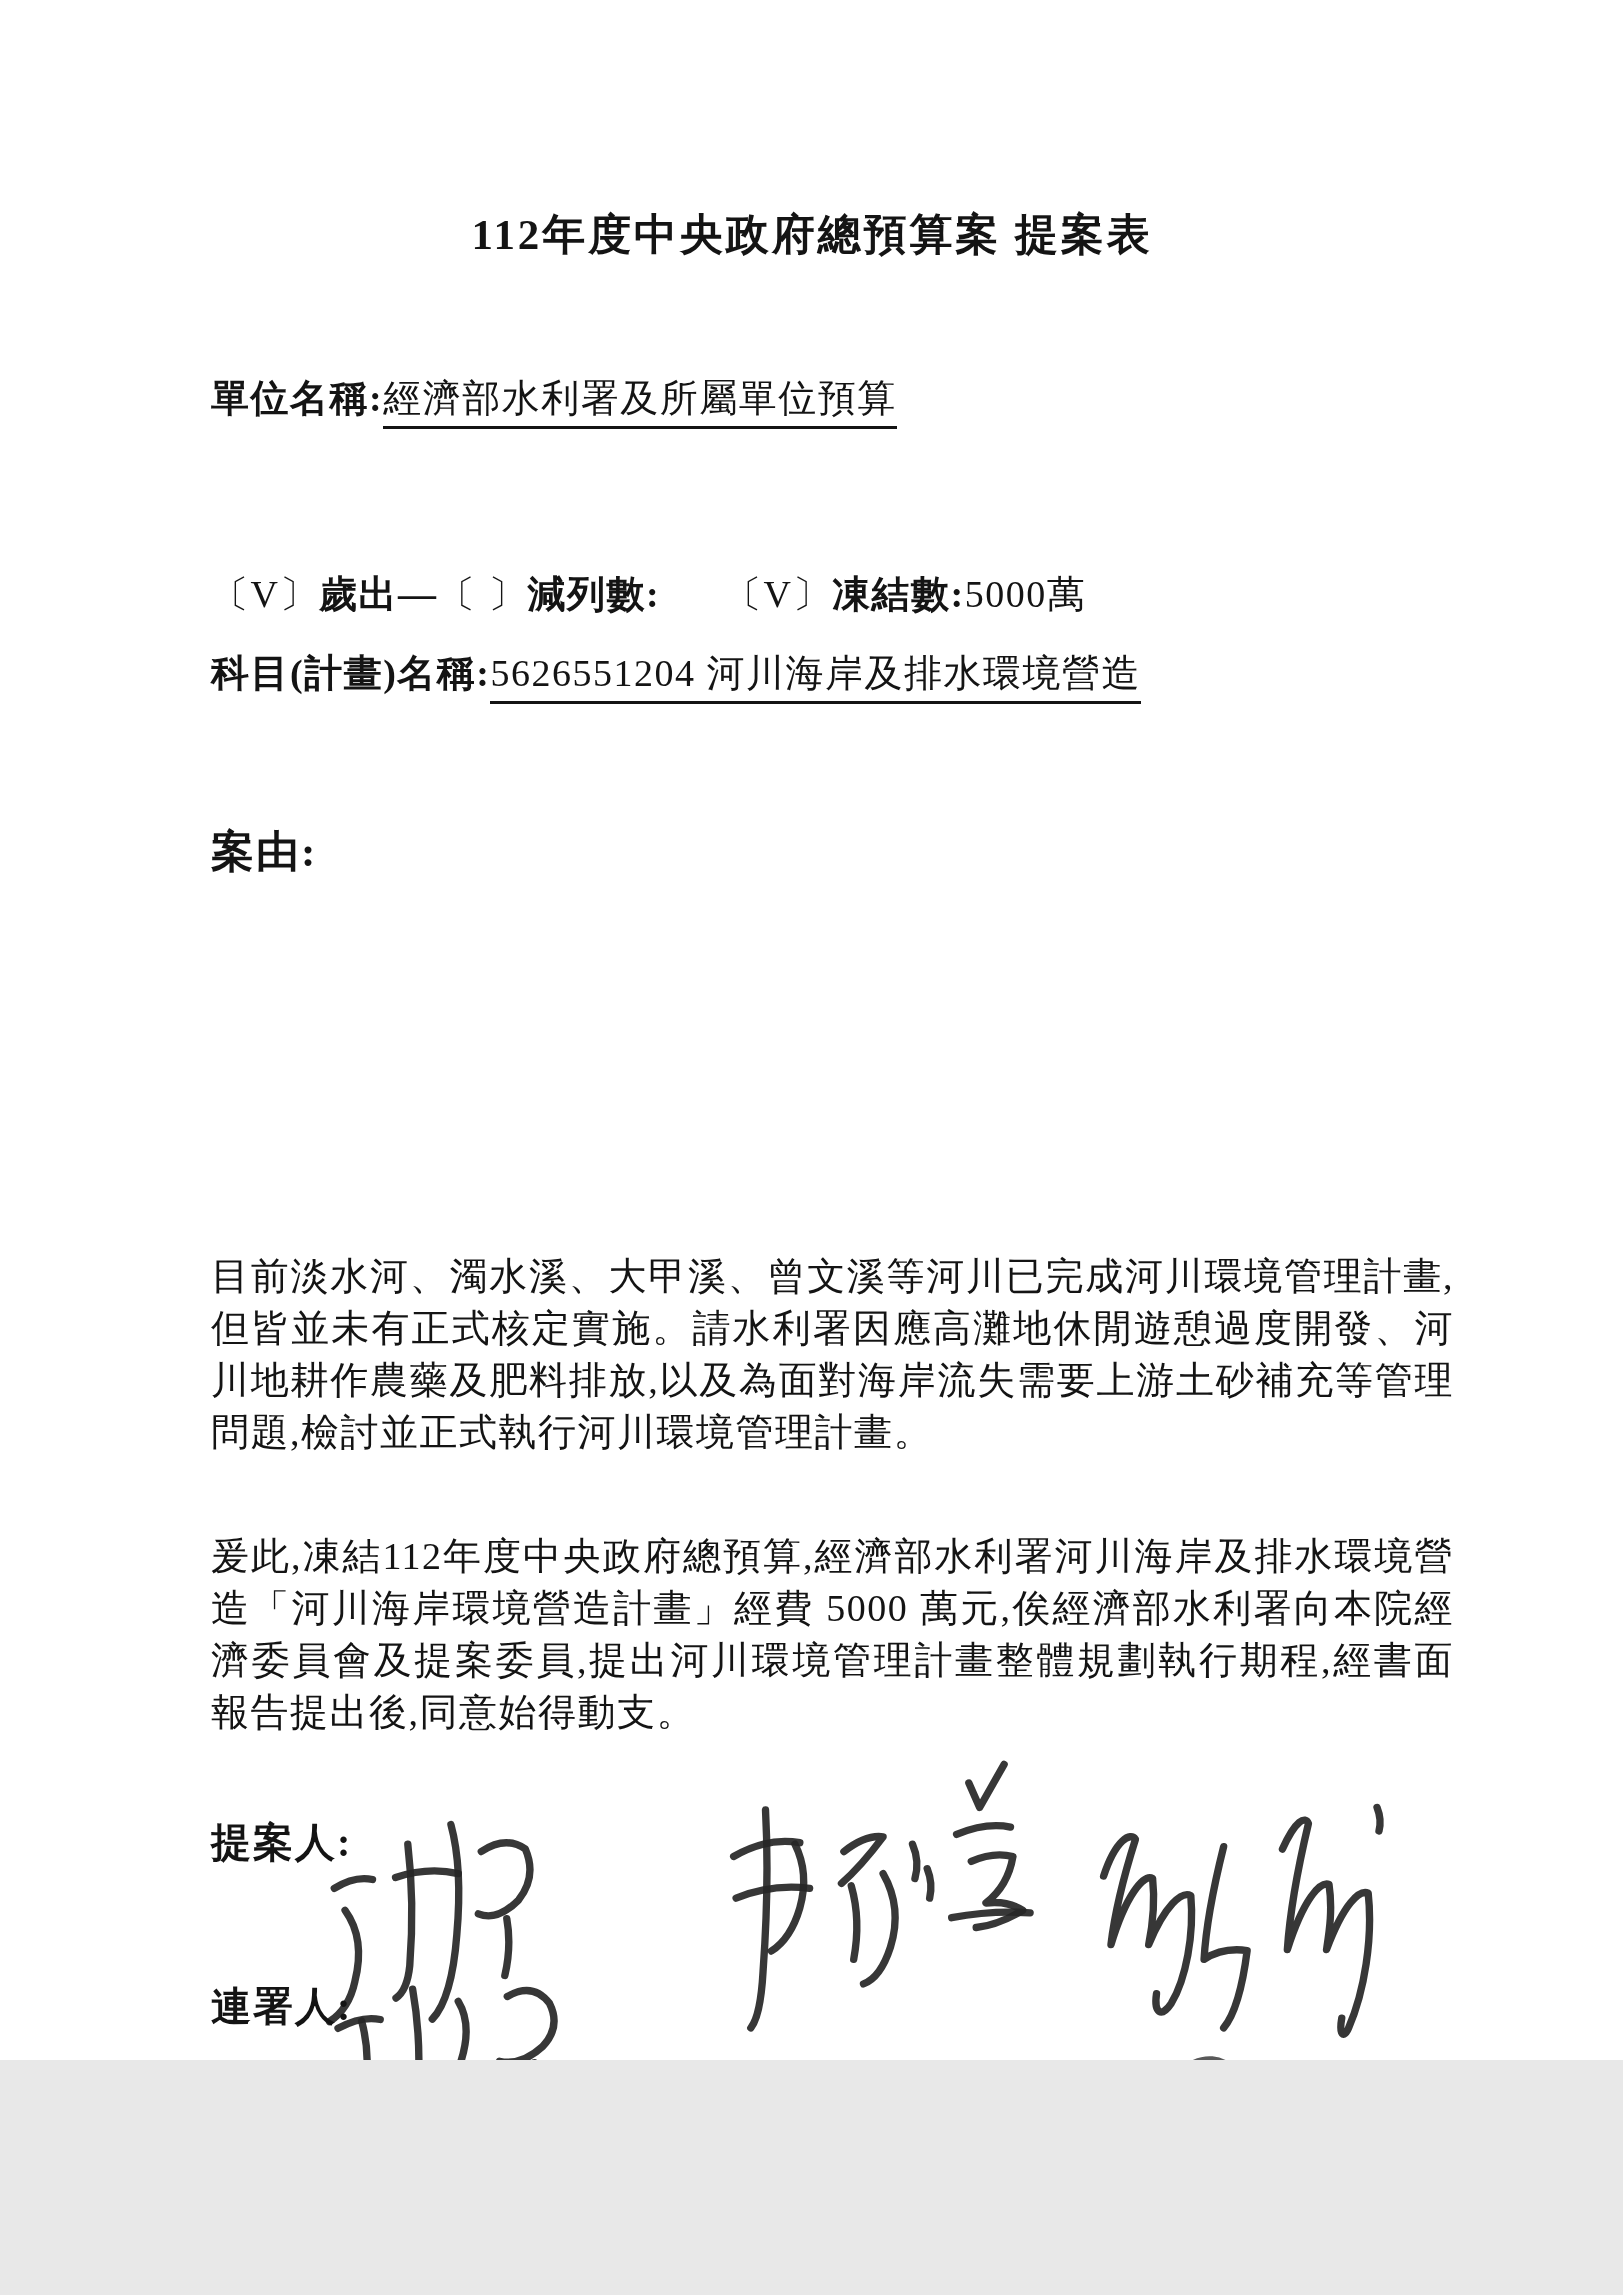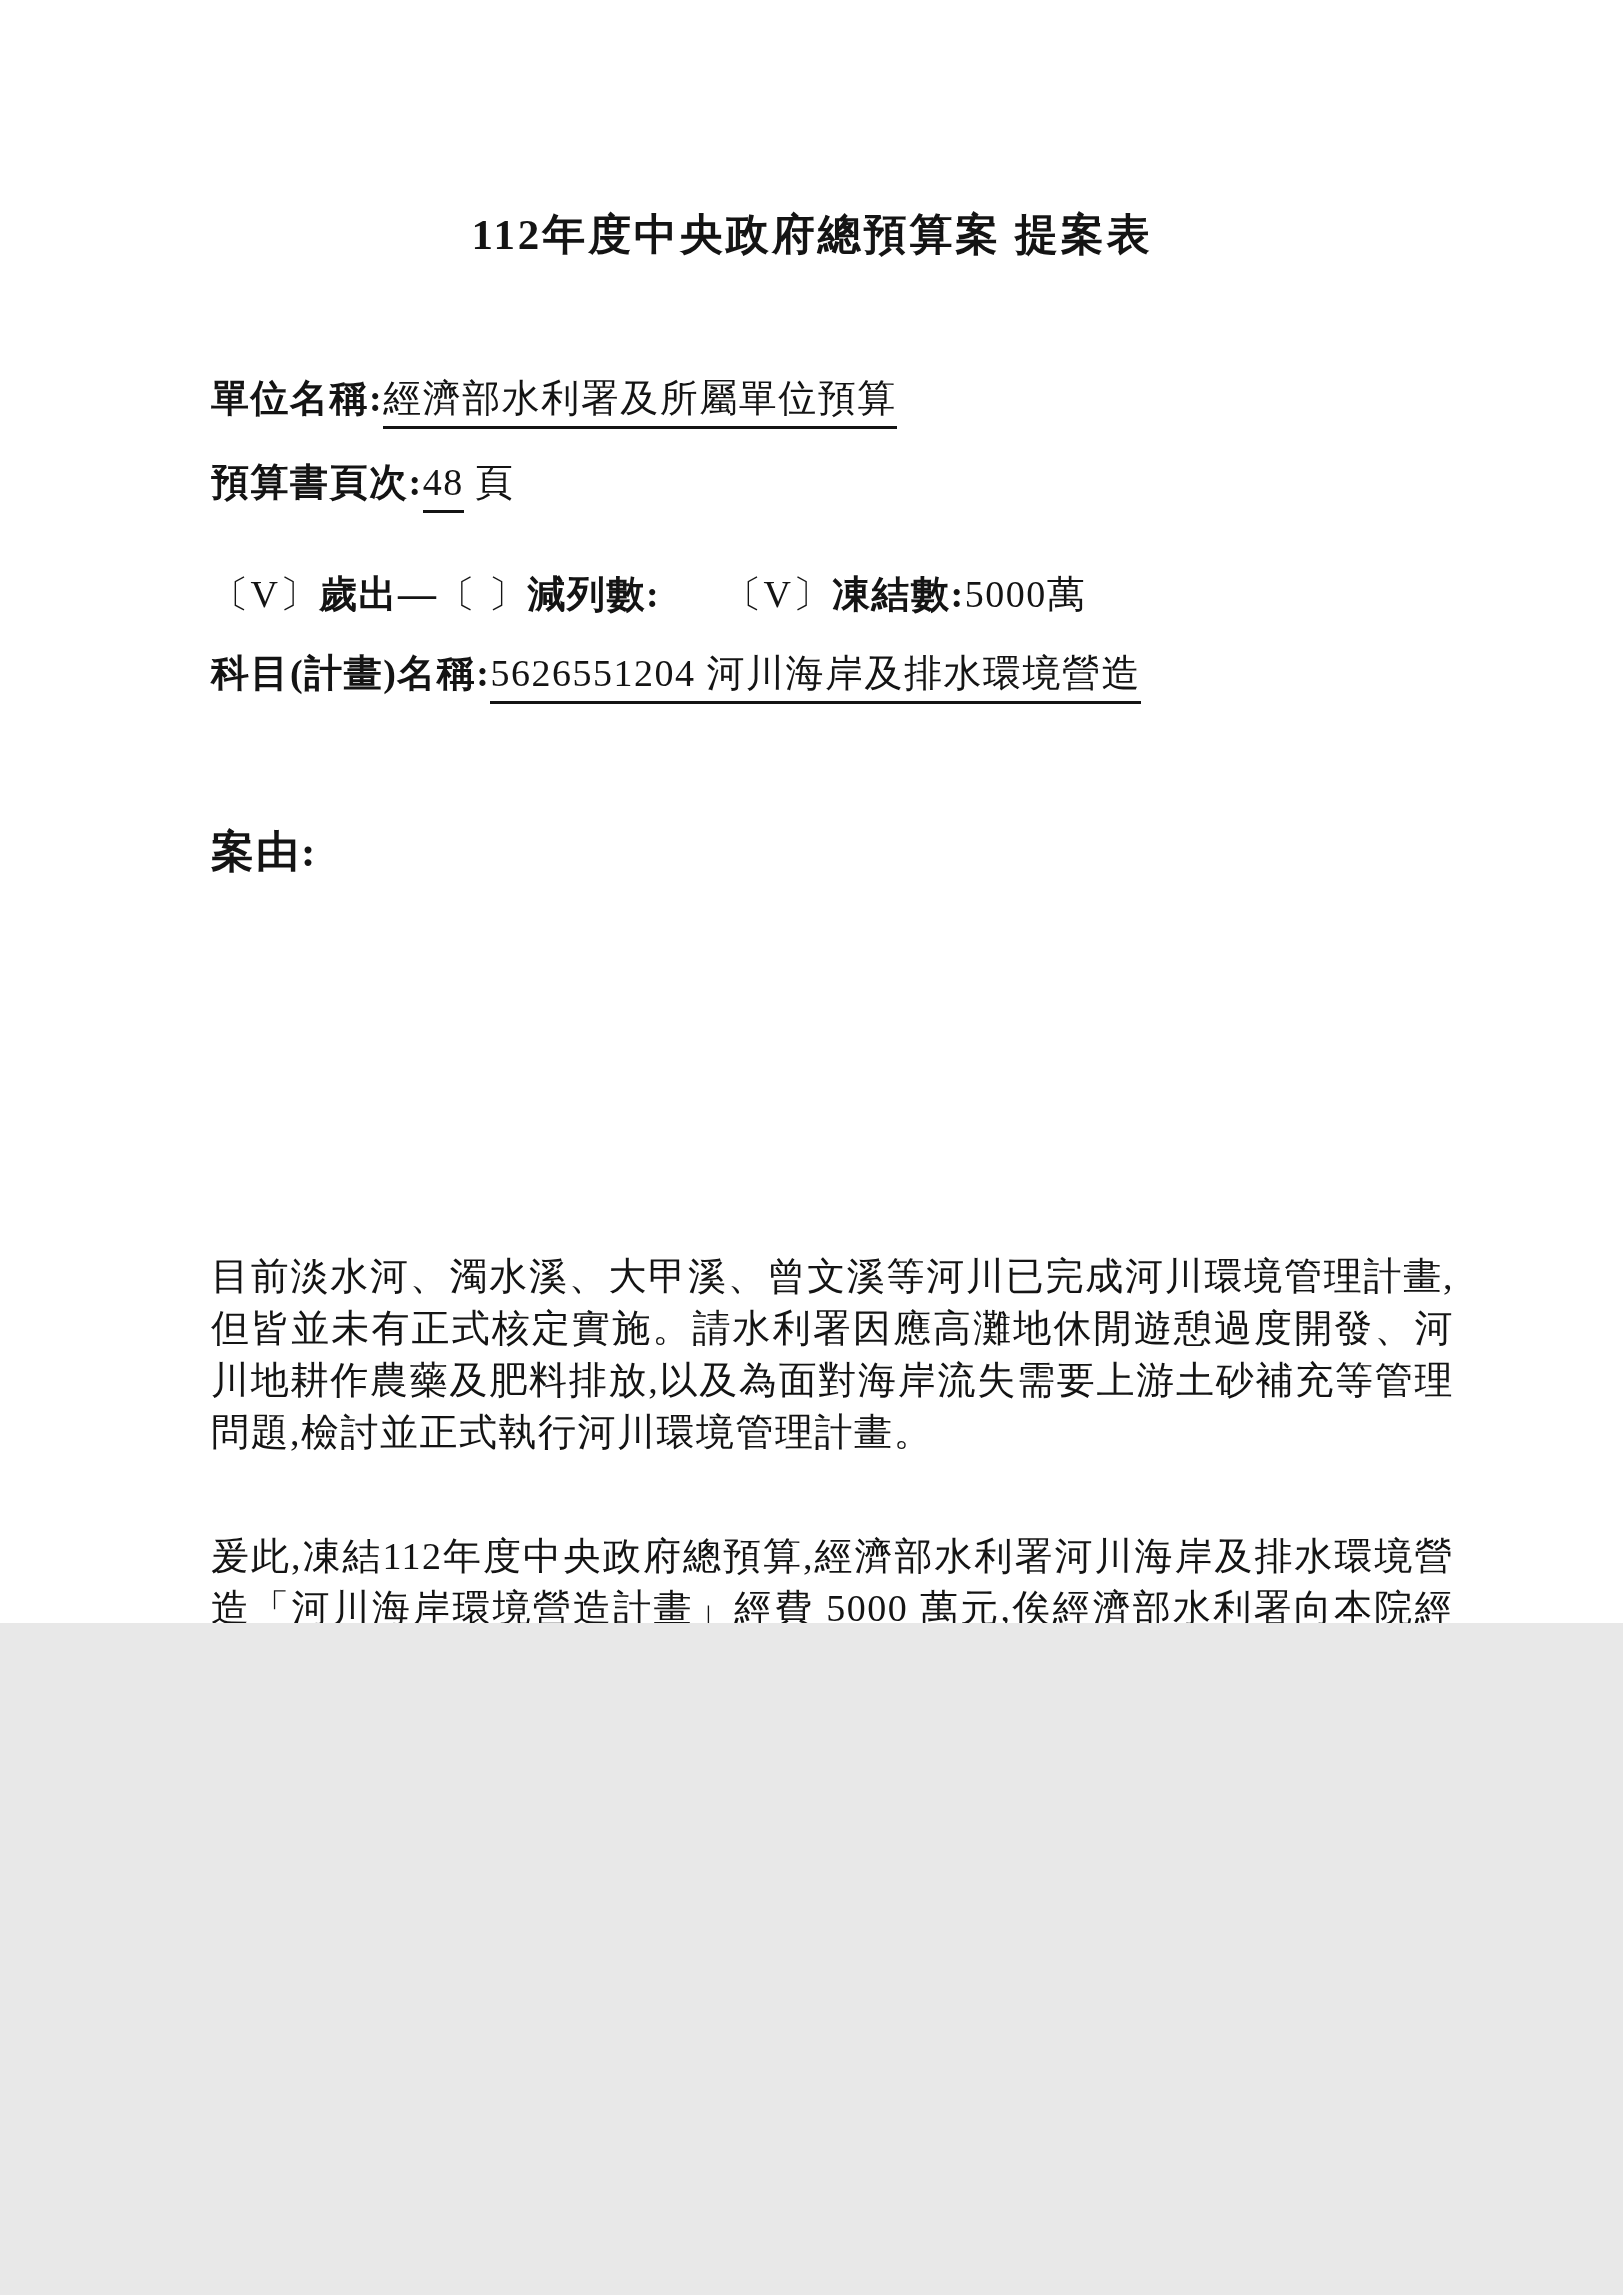--- a/index.html
+++ b/index.html
@@ -1,18 +1,18 @@
 <!DOCTYPE html>
 <html style="font-size:7.8px"><head>
 <meta charset="utf-8">
 <style>
   html,body{margin:0;padding:0;background:#e8e8e8;}
   .page{
     position:relative;
-    width:1624px;height:1623px;
+    width:1624px;height:2060px;
     background:#ffffff;
     color:#141414;
     font-family:"Liberation Serif","DejaVu Serif",serif;
     overflow:hidden;
   }
   .abs{position:absolute;}
   .title{
     top:206px;left:0;width:100%;
     text-align:center;
     font-size:43px;font-weight:bold;
@@ -56,24 +56,20 @@
 <body>
 
 <div class="page">
 
   <div class="abs title">112年度中央政府總預算案 提案表</div>
 
   <div class="abs fline" style="top:373px;">
     <span class="bold">單位名稱:</span><span class="u">經濟部水利署及所屬單位預算</span>
   </div>
 
-  <div class="abs fline" style="top:457px;">
-    <span class="bold">預算書頁次:</span><span class="u">48</span>
-    <span>頁</span>
-  </div>
 
 
   <div class="abs fline" style="top:569px;">
     <span>〔V〕</span><span class="bold">歲出—</span><span>〔 〕</span><span class="bold">減列數:</span><span class="gap-wide"></span><span>〔V〕</span><span class="bold">凍結數:</span><span>5000萬</span>
   </div>
 
   <div class="abs fline" style="top:648px;">
     <span class="bold">科目(計畫)名稱:</span><span class="u">5626551204 河川海岸及排水環境營造</span>
   </div>
 

